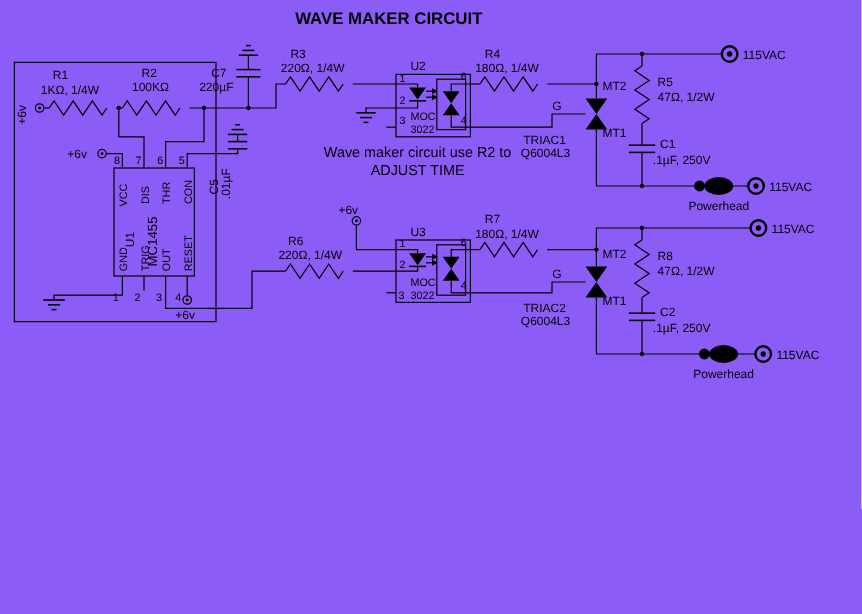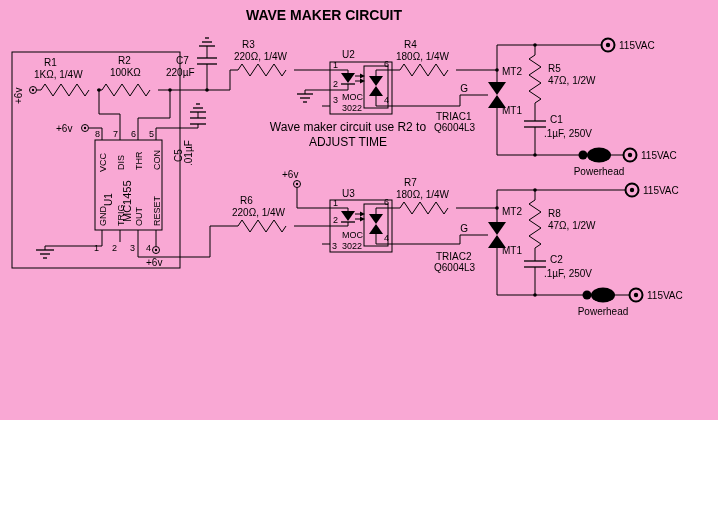--- a/index.html
+++ b/index.html
@@ -1,16 +1,16 @@
 <!DOCTYPE html>
 <html><head>
 <meta charset="utf-8">
 <style>
   html,body{margin:0;padding:0;background:#fff;}
-  .page{position:relative;width:718px;height:420px;background:#f9a8d4;overflow:hidden;}
+  .page{position:relative;width:718px;height:512px;background:#8b5cf6;overflow:hidden;}
   svg text{font-family:"Liberation Sans",sans-serif;font-size:10px;fill:#000;}
   svg .t14b{font-size:14px;font-weight:bold;}
   svg .t12{font-size:12px;}
   svg .t11{font-size:11px;}
   svg .t9{font-size:9px;}
   .wire{stroke:#000;stroke-width:1;fill:none;}
   .wire2{stroke:#000;stroke-width:1.3;fill:none;}
   .boxline{stroke:#000;stroke-width:1;fill:none;}
   .blk{fill:#000;stroke:none;}
 </style>

